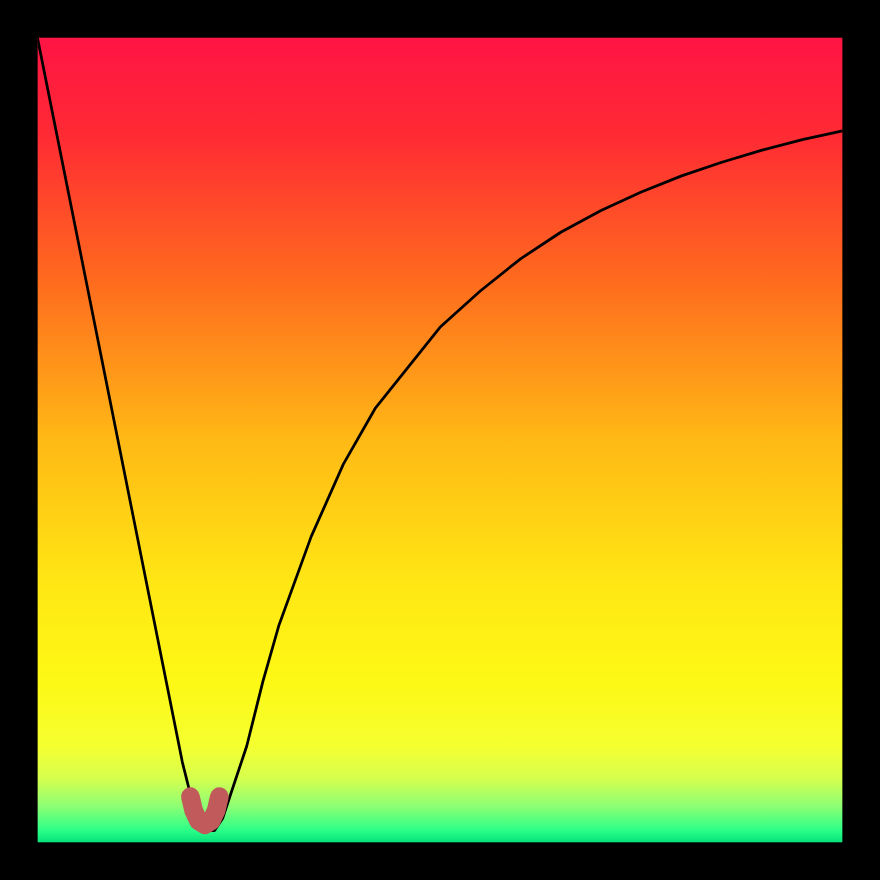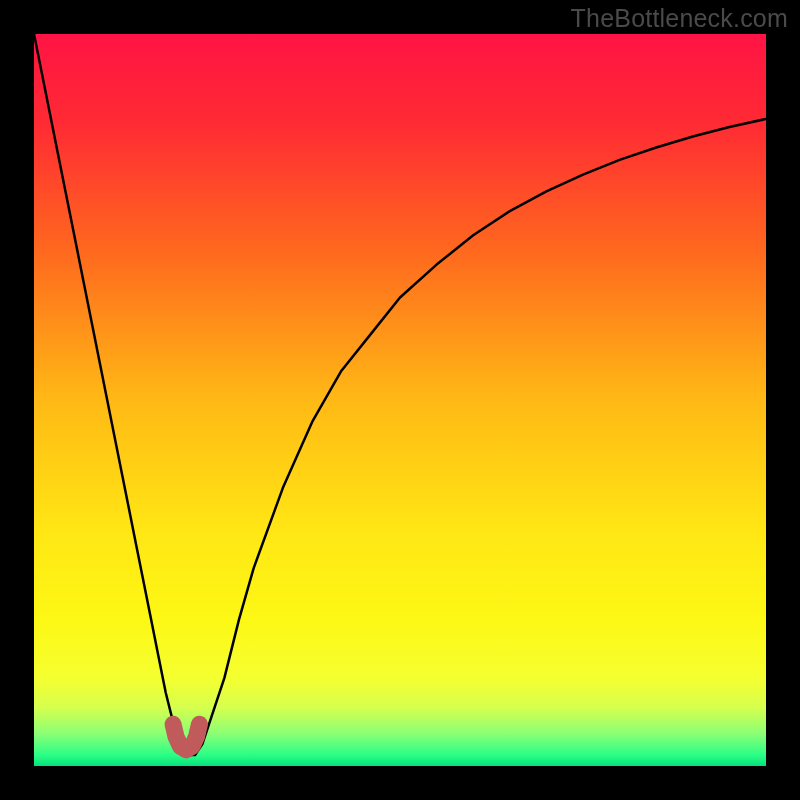--- a/index.html
+++ b/index.html
@@ -34,21 +34,20 @@
     font-size: 25px;
     font-weight: 400;
     letter-spacing: 0.2px;
   }
   svg { display: block; }
 </style>
 </head>
 <body>
 
 <div class="frame">
-  <div class="watermark">TheBottleneck.com</div>
   <div class="plot">
     <svg id="plot-svg" width="732" height="732" viewBox="0 0 732 732">
         <defs>
           <linearGradient id="bg-grad" x1="0" y1="0" x2="0" y2="1">
             <stop offset="0%" stop-color="#ff1444"></stop>
             <stop offset="12%" stop-color="#ff2a34"></stop>
             <stop offset="30%" stop-color="#ff6a1e"></stop>
             <stop offset="50%" stop-color="#ffb915"></stop>
             <stop offset="68%" stop-color="#ffe714"></stop>
             <stop offset="80%" stop-color="#fdf815"></stop>

